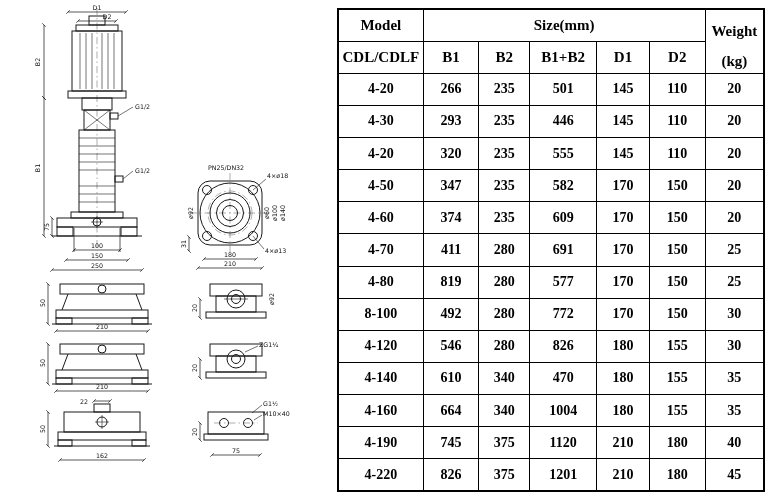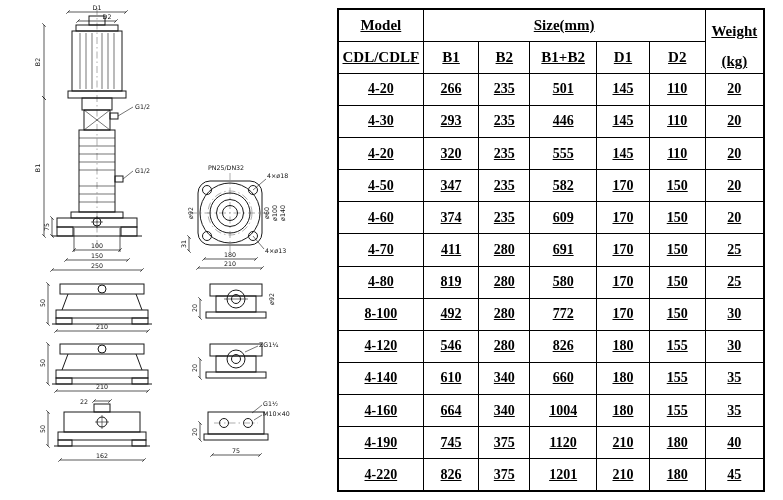--- a/index.html
+++ b/index.html
@@ -4,21 +4,21 @@
 <style>
   html,body { margin:0; padding:0; background:#ffffff; }
   body { width:783px; height:500px; position:relative; font-family:"Liberation Serif", serif; }
   .page { position:absolute; inset:0; background:#fff; }
   .drawing { position:absolute; left:2px; top:0; width:333px; height:500px; }
   .spec { position:absolute; left:337px; top:8px; width:430px; height:484px; }
   table.spec-table { border-collapse:collapse; width:428px; height:484px; table-layout:fixed; border:2px solid #000; }
   .spec-table th, .spec-table td { border:1px solid #000; text-align:center; vertical-align:middle; padding:0; color:#000; }
   .spec-table th { font-size:15px; font-weight:bold; }
   .spec-table td { font-size:14px; font-weight:bold; }
-  .spec-table tr { height:31px;text-decoration:underline; }
+  .spec-table tr { height:31px; }
   .unitline { line-height:1.35;margin-top:10px; }
   
   .s { stroke:#1a1a1a; fill:none; stroke-width:1; }
   .thin { stroke-width:0.6; }
   .cl { stroke:#777; stroke-width:0.6; stroke-dasharray:7 3 1.5 3; fill:none; }
   .dimg line { stroke:#111; stroke-width:0.7; fill:none; }
   svg text { font-family:"DejaVu Sans", sans-serif; font-size:6.3px; fill:#111; stroke:none; }
 </style>
 </head>
 <body>
@@ -299,21 +299,21 @@
         <td>280</td>
         <td>691</td>
         <td>170</td>
         <td>150</td>
         <td>25</td>
       </tr>
       <tr>
         <td>4-80</td>
         <td>819</td>
         <td>280</td>
-        <td>580</td>
+        <td>577</td>
         <td>170</td>
         <td>150</td>
         <td>25</td>
       </tr>
       <tr>
         <td>8-100</td>
         <td>492</td>
         <td>280</td>
         <td>772</td>
         <td>170</td>
@@ -326,21 +326,21 @@
         <td>280</td>
         <td>826</td>
         <td>180</td>
         <td>155</td>
         <td>30</td>
       </tr>
       <tr>
         <td>4-140</td>
         <td>610</td>
         <td>340</td>
-        <td>660</td>
+        <td>470</td>
         <td>180</td>
         <td>155</td>
         <td>35</td>
       </tr>
       <tr>
         <td>4-160</td>
         <td>664</td>
         <td>340</td>
         <td>1004</td>
         <td>180</td>

